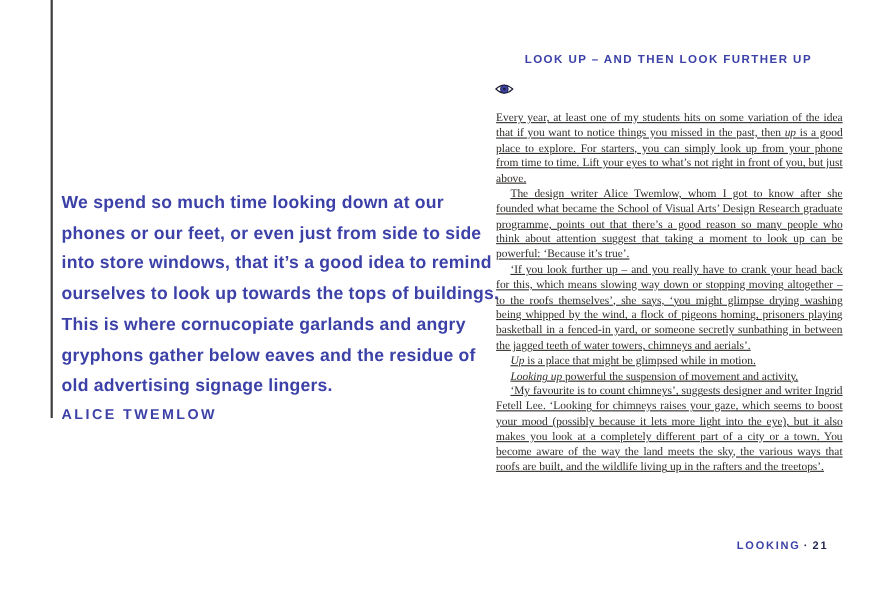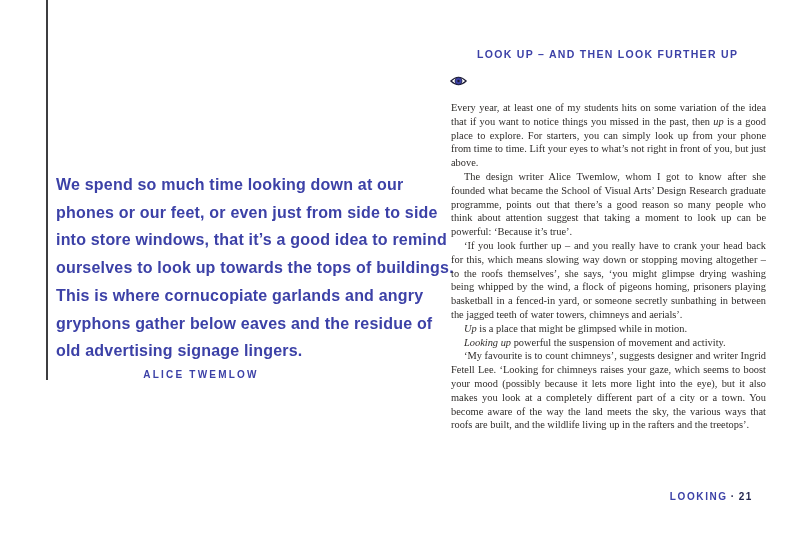--- a/index.html
+++ b/index.html
@@ -38,22 +38,22 @@
     line-height: 27.7px;
     letter-spacing: 0.2px;
     color: var(--accent);
     white-space: pre-line;
   }
   .quote-attribution {
     position: absolute;
     left: 56px;
     top: 369px;
     width: 290px;
-    text-align: center;
-    font-size: 10px;
+    text-align: left;
+    font-size: 13px;
     font-weight: 700;
     letter-spacing: 2.2px;
     color: var(--accent);
   }
 
   
   .section-heading {
     position: absolute;
     left: 451px;
     top: 48px;
@@ -74,21 +74,21 @@
     position: absolute;
     left: 451px;
     top: 101px;
     width: 315px;
     font-family: "Liberation Serif", serif;
     font-size: 10.4px;
     line-height: 13.8px;
     color: var(--body-text);
     text-align: justify;
   }
-  .body-text p { margin: 0; }
+  .body-text p { margin: 0; text-decoration: underline; }
   .body-text p.indent { text-indent: 13px; }
   .body-text .it { font-style: italic; }
 
   .page-footer {
     position: absolute;
     left: 467px;
     top: 491px;
     width: 286px;
     text-align: right;
     font-size: 10px;

